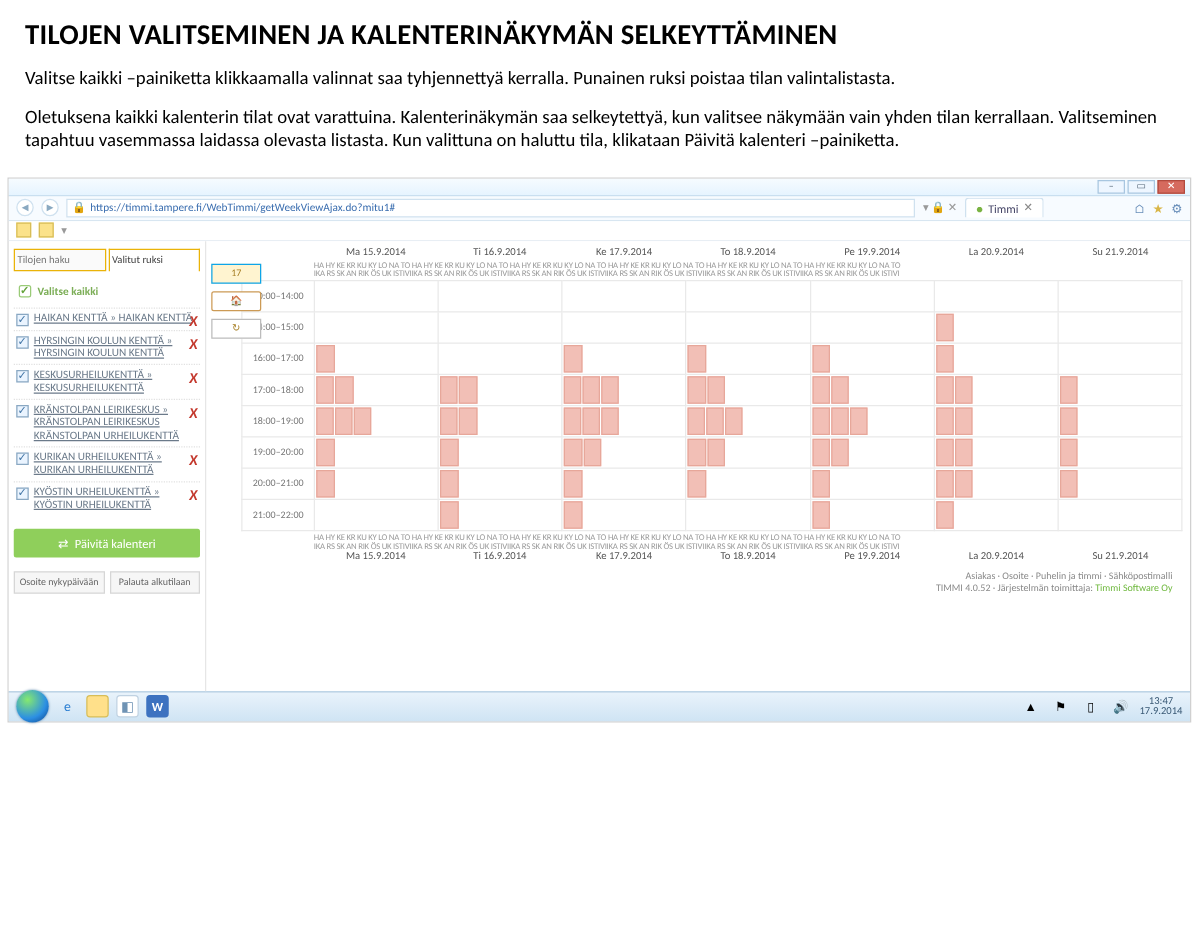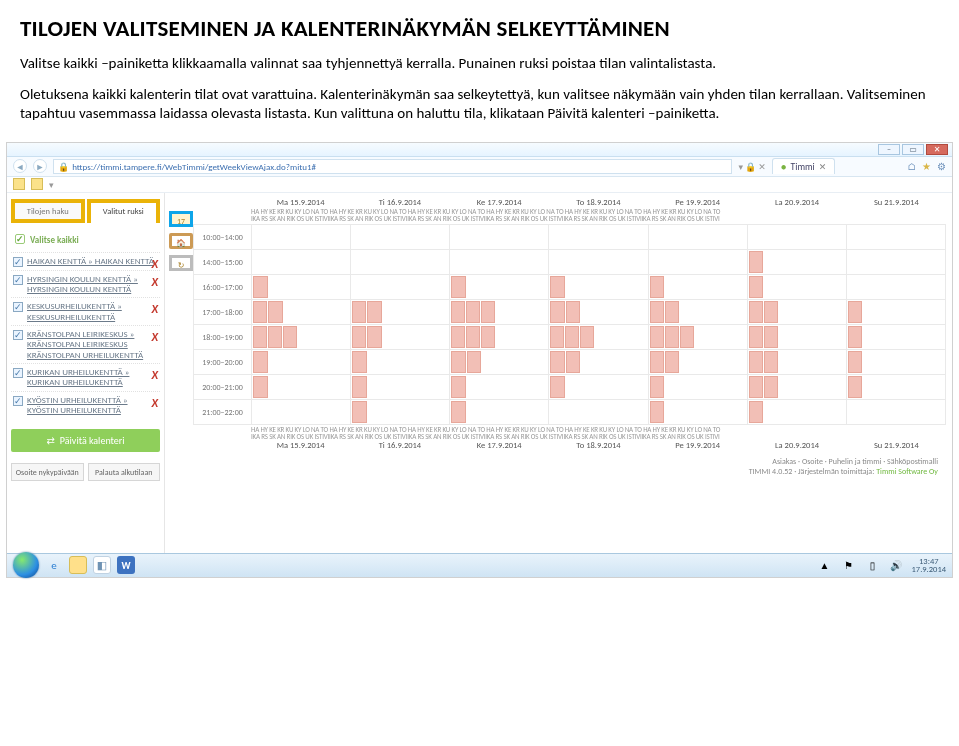--- a/index.html
+++ b/index.html
@@ -18,38 +18,38 @@
   .addr{ flex:1; height:15px; border:1px solid #cfe1ef; background:#fff; padding:0 4px; line-height:13px; overflow:hidden; white-space:nowrap; text-overflow:ellipsis; font-size:9px; color:#3c6fb0;}
   .addr .lock{ color:#7aa55a; margin-right:3px;}
   .tab{ height:16px; border:1px solid #cfe1ef; border-bottom:none; background:#fff; font-size:9.5px; padding:1px 8px; color:#446; display:flex; align-items:center; gap:4px; border-radius:3px 3px 0 0;}
   .tab .x{ color:#888; font-size:9px;}
   .favrow{ height:16px; border-bottom:1px solid #e8eef4; background:#fff; display:flex; align-items:center; padding:0 6px; gap:6px;}
   .fav-ico{ width:12px; height:12px; background:#fbe28a; border:1px solid #d7bd58;}
   .content{ display:flex; background:#fff; min-height:360px; }
   
   .side{ width:158px; border-right:1px solid #e6e6e6; padding:6px 4px; font-size:9px; color:#555; display:flex; flex-direction:column; gap:5px;}
   .side-tabs{ display:flex; gap:2px; margin-bottom:4px;}
-  .side-tab{ flex:1; border:4px solid #eab308; padding:3px 2px; text-align:center; font-size:8.5px; color:#777; background:#fafafa;}
+  .side-tab{ flex:1; border:1px solid #eab308; padding:3px 2px; font-size:8.5px; color:#777; background:#fafafa;}
   .side-tab.active{ background:#fff; border-bottom:#fff; color:#444;}
   .sel-all{ display:flex; align-items:center; gap:5px; padding:2px 4px; color:#7cae57; font-weight:600;}
   .chk{ width:10px; height:10px; border:1px solid #9acb78; border-radius:2px; position:relative;}
   .chk::after{ content:"✓"; position:absolute; font-size:9px; color:#63a23a; left:0; top:-2px;}
   .room{ display:flex; align-items:flex-start; gap:4px; padding:3px 2px; border-top:1px dotted #e1e1e1; position:relative;}
   .room .chk2{ width:10px; height:10px; border:1px solid #8aa8c2; background:#eaf4ff; margin-top:1px; position:relative;}
   .room .chk2::after{ content:"✓"; position:absolute; font-size:9px; color:#4678a8; left:0; top:-2px;}
   .room-label{ flex:1; color:#6b7a8a; text-decoration:underline; line-height:1.15;}
   .rx{ color:#c43a2f; font-weight:700; font-size:12px; position:absolute; right:2px; top:4px; font-style:italic;}
   .upd-btn{ margin-top:6px; background:#8fcf5b; color:#fff; text-align:center; padding:5px 0; font-size:10px; border-radius:2px; display:flex; justify-content:center; align-items:center; gap:5px;}
   .upd-btn .arr{ font-size:10px;}
   .btm-btns{ display:flex; gap:4px; margin-top:6px;}
   .btm-btn{ flex:1; border:1px solid #d6d6d6; background:#f6f6f6; padding:3px 2px; font-size:8px; color:#666; text-align:center;}
   
   .cal{ flex:1; padding:4px 6px 4px 4px; overflow:hidden;}
   .cal-icons{ width:22px; float:left; display:flex; flex-direction:column; gap:6px; margin-top:14px;}
-  .cal-ico{ width:24px; height:16px; border:3px solid #0ea5e9; background:#fff4d0; position:relative; font-size:8px; line-height:14px; text-align:center; color:#a77f24;}
+  .cal-ico{ width:40px; height:16px; border:1px solid #0ea5e9; background:#fff4d0; position:relative; font-size:8px; line-height:14px; text-align:center; color:#a77f24;}
   .cal-ico.home{ background:#fff; border-color:#cc9a55; border-radius:2px;}
   .cal-ico.ref{ background:#fff; border-color:#bcbcbc;}
   .cal-grid{ margin-left:24px; font-size:7.8px; color:#777;}
   .hdr-row, .ftr-row{ display:flex;}
   .hdr-cell{ flex:1; text-align:center; padding:1px 0; line-height:1.1;}
   .day-title{ color:#555; font-size:8.5px;}
   .day-sub{ color:#9a9a9a; font-size:7px; letter-spacing:-0.2px; line-height:1; white-space:nowrap; overflow:hidden;}
   table.slots{ width:100%; border-collapse:collapse; margin-top:2px;padding-left:25px;}
   table.slots td, table.slots th{ border:1px solid #e9e9e9; height:25px; padding:0;}
   table.slots th{ width:58px; font-weight:400; font-size:8px; color:#777; text-align:center; background:#fff;}

